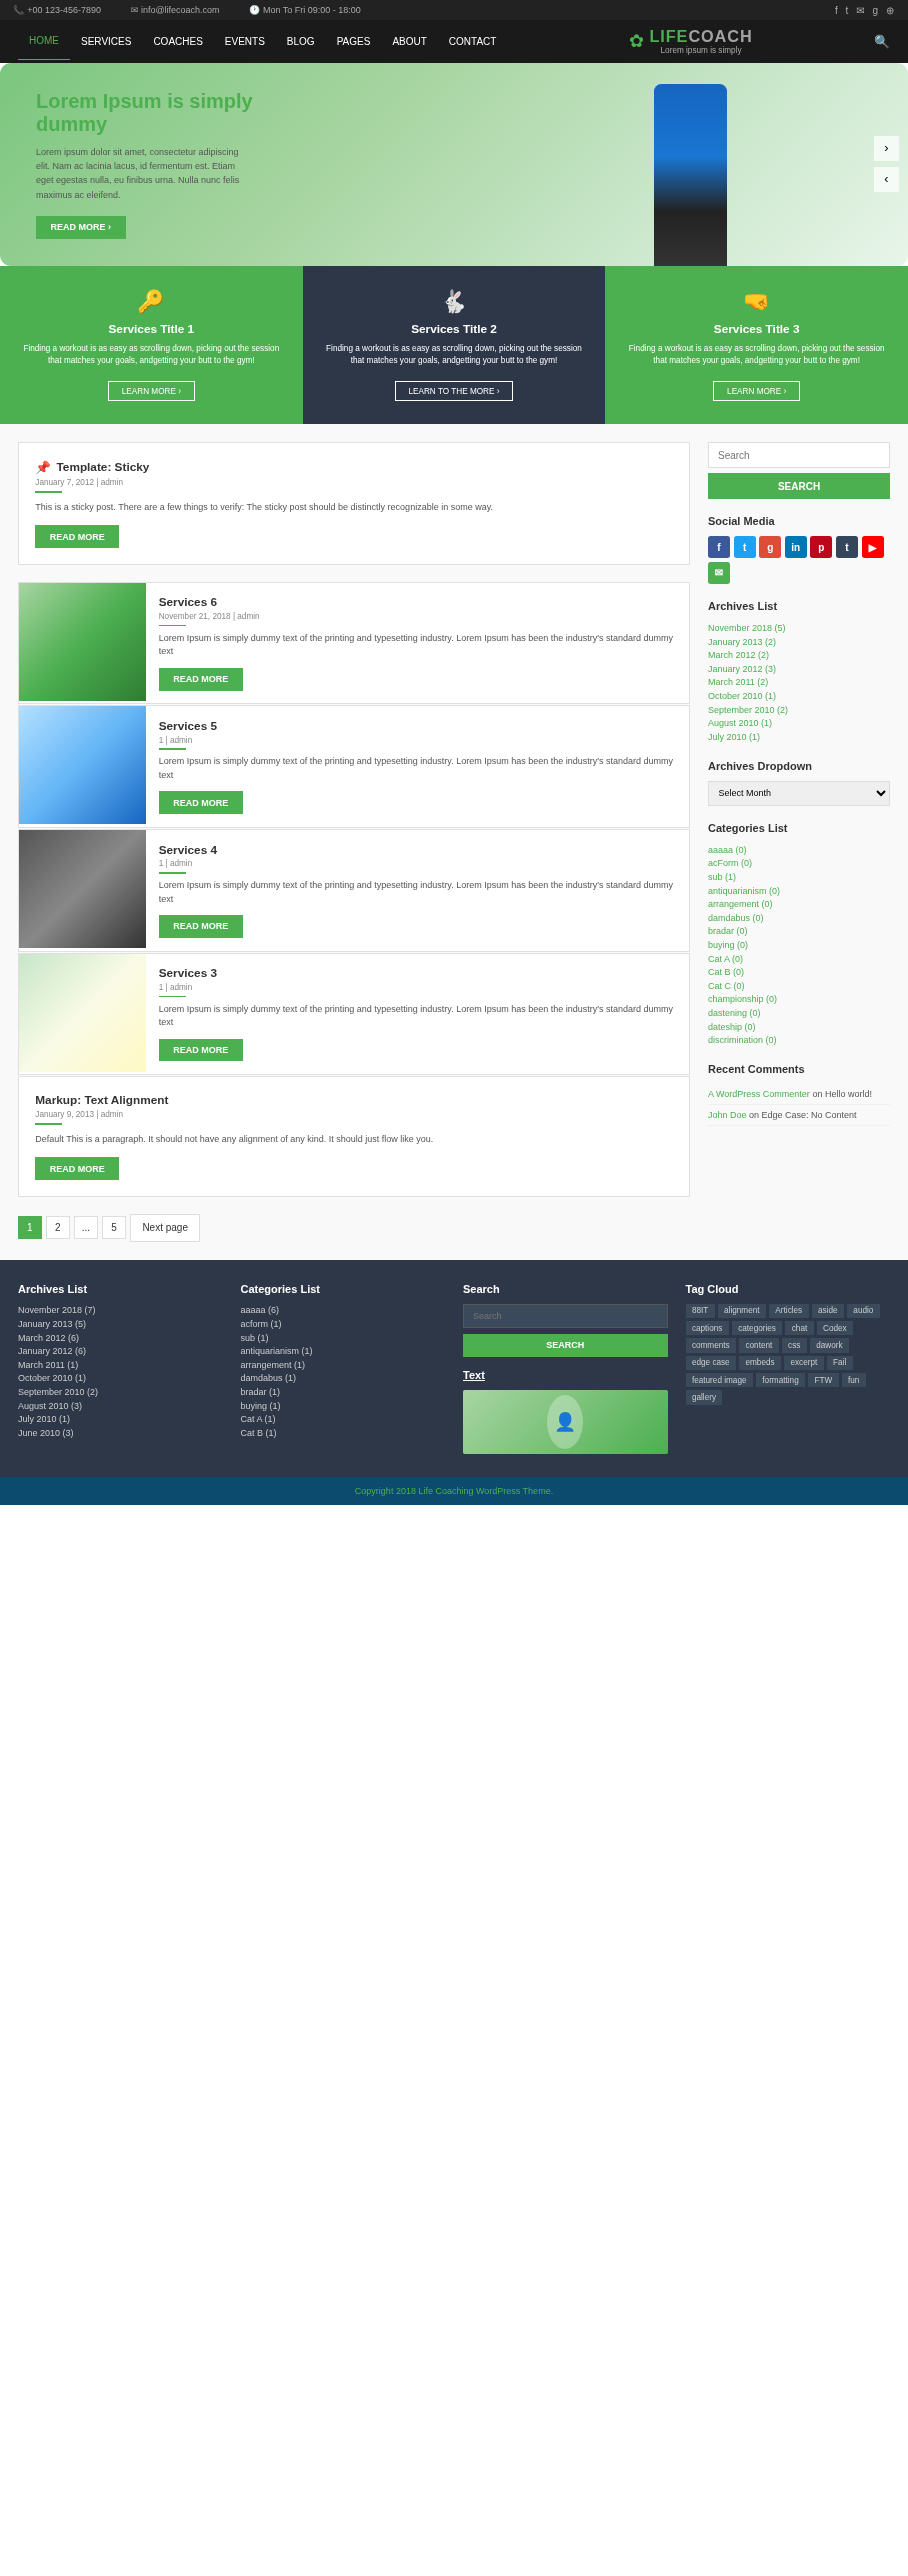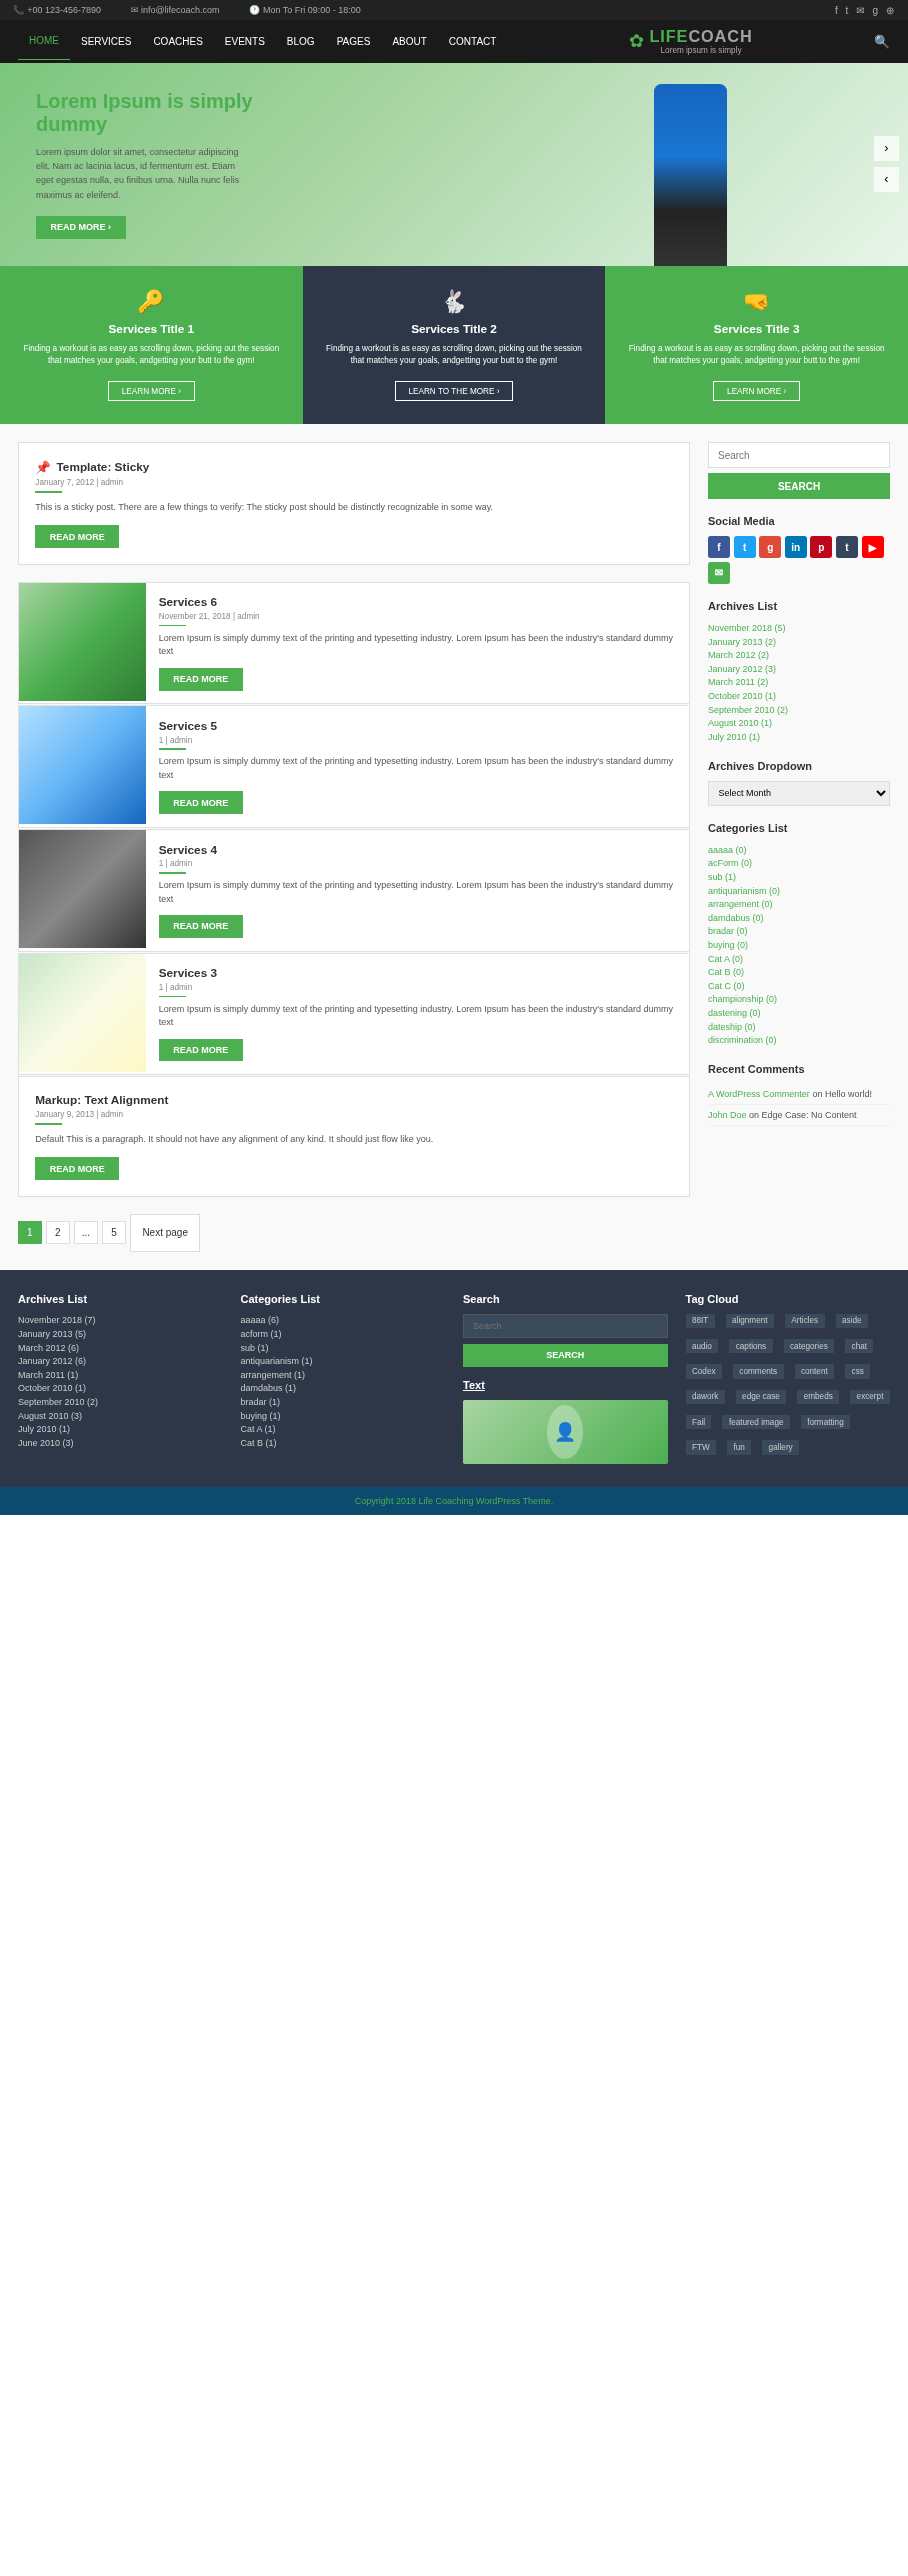--- a/index.html
+++ b/index.html
@@ -17,21 +17,21 @@
     .nav-bar .nav-links a { color: #fff; text-decoration: none; font-size: 10px; padding: 12.7px 11px; display: block; text-transform: uppercase; }
     .nav-bar .nav-links a.active { color: #4caf50; border-bottom: 1.8px solid #4caf50; }
     .logo-area { text-align: center; padding: 7.3px 18px; }
     .logo-area .logo-text { color: #fff; font-size: 16.3px; font-weight: bold; letter-spacing: 0.9px; }
     .logo-area .logo-text span { color: #4caf50; }
     .logo-area .logo-sub { color: #aaa; font-size: 8.2px; }
     .nav-right { display: flex; align-items: center; }
     .nav-right .search-icon-nav { color: #fff; font-size: 12.7px; cursor: pointer; }
 
     
-    .hero { background: linear-gradient(135deg, #7bc67e 0%, #a8d5a2 40%, #c8e6c9 70%, #e8f5e9 100%); min-height: 191px; position: relative; overflow: hidden; display: flex; align-items: center; }
+    .hero { background: linear-gradient(135deg, #7bc67e 0%, #a8d5a2 40%, #c8e6c9 70%, #e8f5e9 100%); min-height: 191px; position: relative; overflow: hidden; display: flex; align-items: center; border-radius: 11px; }
     .hero-content { padding: 27px 36px; max-width: 291px; z-index: 2; position: relative; }
     .hero-content h1 { color: #4caf50; font-size: 20px; font-weight: bold; margin-bottom: 9px; }
     .hero-content p { color: #555; font-size: 9px; line-height: 1.6; margin-bottom: 13.6px; }
     .btn-green { background: #4caf50; color: #fff; border: none; padding: 6.4px 14.5px; font-size: 9px; cursor: pointer; text-transform: uppercase; font-weight: bold; display: inline-block; text-decoration: none; }
     .hero-nav-btn { position: absolute; right: 9px; background: rgba(255,255,255,0.7); border: none; width: 25.4px; height: 25.4px; cursor: pointer; font-size: 12.7px; display: flex; align-items: center; justify-content: center; }
     .hero-nav-btn.right { top: 73px; }
     .hero-nav-btn.left { top: 104px; }
 
     
     .services-row { display: grid; grid-template-columns: 1fr 1fr 1fr; }
@@ -71,21 +71,21 @@
     .post-body p { font-size: 9px; line-height: 1.5; color: #555; margin-bottom: 9px; }
 
     
     .post-text-only { background: #fff; border: 0.9px solid #e0e0e0; padding: 16.3px; margin-bottom: 16.3px; }
     .post-text-only h3 { font-size: 11.8px; font-weight: bold; margin-bottom: 2.7px; }
 
     
     .pagination { display: flex; gap: 4.5px; align-items: center; margin-top: 9px; }
     .page-btn { width: 23.6px; height: 23.6px; display: flex; align-items: center; justify-content: center; font-size: 10px; border: 0.9px solid #ddd; background: #fff; cursor: pointer; }
     .page-btn.active { background: #4caf50; color: #fff; border-color: #4caf50; }
-    .page-btn-text { padding: 0 11px; height: 38px; display: flex; align-items: center; font-size: 10px; border: 0.9px solid #ddd; background: #fff; cursor: pointer; }
+    .page-btn-text { padding: 0 11px; height: 28px; display: flex; align-items: center; font-size: 10px; border: 0.9px solid #ddd; background: #fff; cursor: pointer; }
 
     
     .sidebar-widget { margin-bottom: 16.3px; }
     .sidebar-widget .widget-title { font-size: 11px; font-weight: bold; margin-bottom: 9px; color: #333; }
     .search-widget input { width: 100%; border: 0.9px solid #ddd; padding: 6.4px 9px; font-size: 10px; margin-bottom: 5.4px; outline: none; }
     .search-widget .btn-search { width: 100%; background: #4caf50; color: #fff; border: none; padding: 7.3px; font-size: 10px; cursor: pointer; text-transform: uppercase; font-weight: bold; }
     .social-media-widget { }
     .social-icons-grid { display: flex; flex-wrap: wrap; gap: 3.6px; }
     .social-btn { width: 22px; height: 22px; border-radius: 2.7px; display: flex; align-items: center; justify-content: center; color: #fff; font-size: 10px; font-weight: bold; cursor: pointer; }
     .sb-fb { background: #3b5998; }
@@ -101,21 +101,21 @@
     .categories-list a { display: block; font-size: 9px; color: #4caf50; text-decoration: none; padding: 1.8px 0; }
     .recent-comments-widget .comment-item { font-size: 9px; color: #555; padding: 3.6px 0; line-height: 1.4; border-bottom: 0.9px solid #f0f0f0; }
     .recent-comments-widget .comment-item a { color: #4caf50; text-decoration: none; }
 
     
     .footer-top { background: #2d3748; color: #ccc; padding: 23px 18px; display: grid; grid-template-columns: 1fr 1fr 1fr 1fr; gap: 18px; }
     .footer-col h4 { color: #fff; font-size: 11px; font-weight: bold; margin-bottom: 9px; }
     .footer-col a { display: block; font-size: 9px; color: #ccc; text-decoration: none; padding: 1.8px 0; }
     .footer-search-input { width: 100%; border: 0.9px solid #555; background: #3a4a5a; color: #ccc; padding: 6.4px 9px; font-size: 9px; margin-bottom: 5.4px; outline: none; }
     .footer-search-btn { width: 100%; background: #4caf50; color: #fff; border: none; padding: 6.4px; font-size: 9px; cursor: pointer; text-transform: uppercase; font-weight: bold; }
-    .tag-cloud { display: flex; flex-wrap: wrap; gap: 11px; text-align: center; }
+    .tag-cloud { display: flex; flex-wrap: wrap; gap: 3px; text-align: center; }
     .tag-item { background: #3a4a5a; color: #ccc; padding: 2.7px 6.4px; font-size: 8.2px; cursor: pointer; }
     .footer-text-img { width: 100%; height: 73px; background: linear-gradient(135deg, #a8d5a2, #4caf50); border-radius: 2.7px; margin-top: 7.3px; display: flex; align-items: center; justify-content: center; }
 
     
     .footer-bottom { background: #0c4a6e; color: #888; text-align: center; padding: 9px; font-size: 9px; }
     .footer-bottom span { color: #4caf50; }
   </style>
 </head>
 <body>
 

